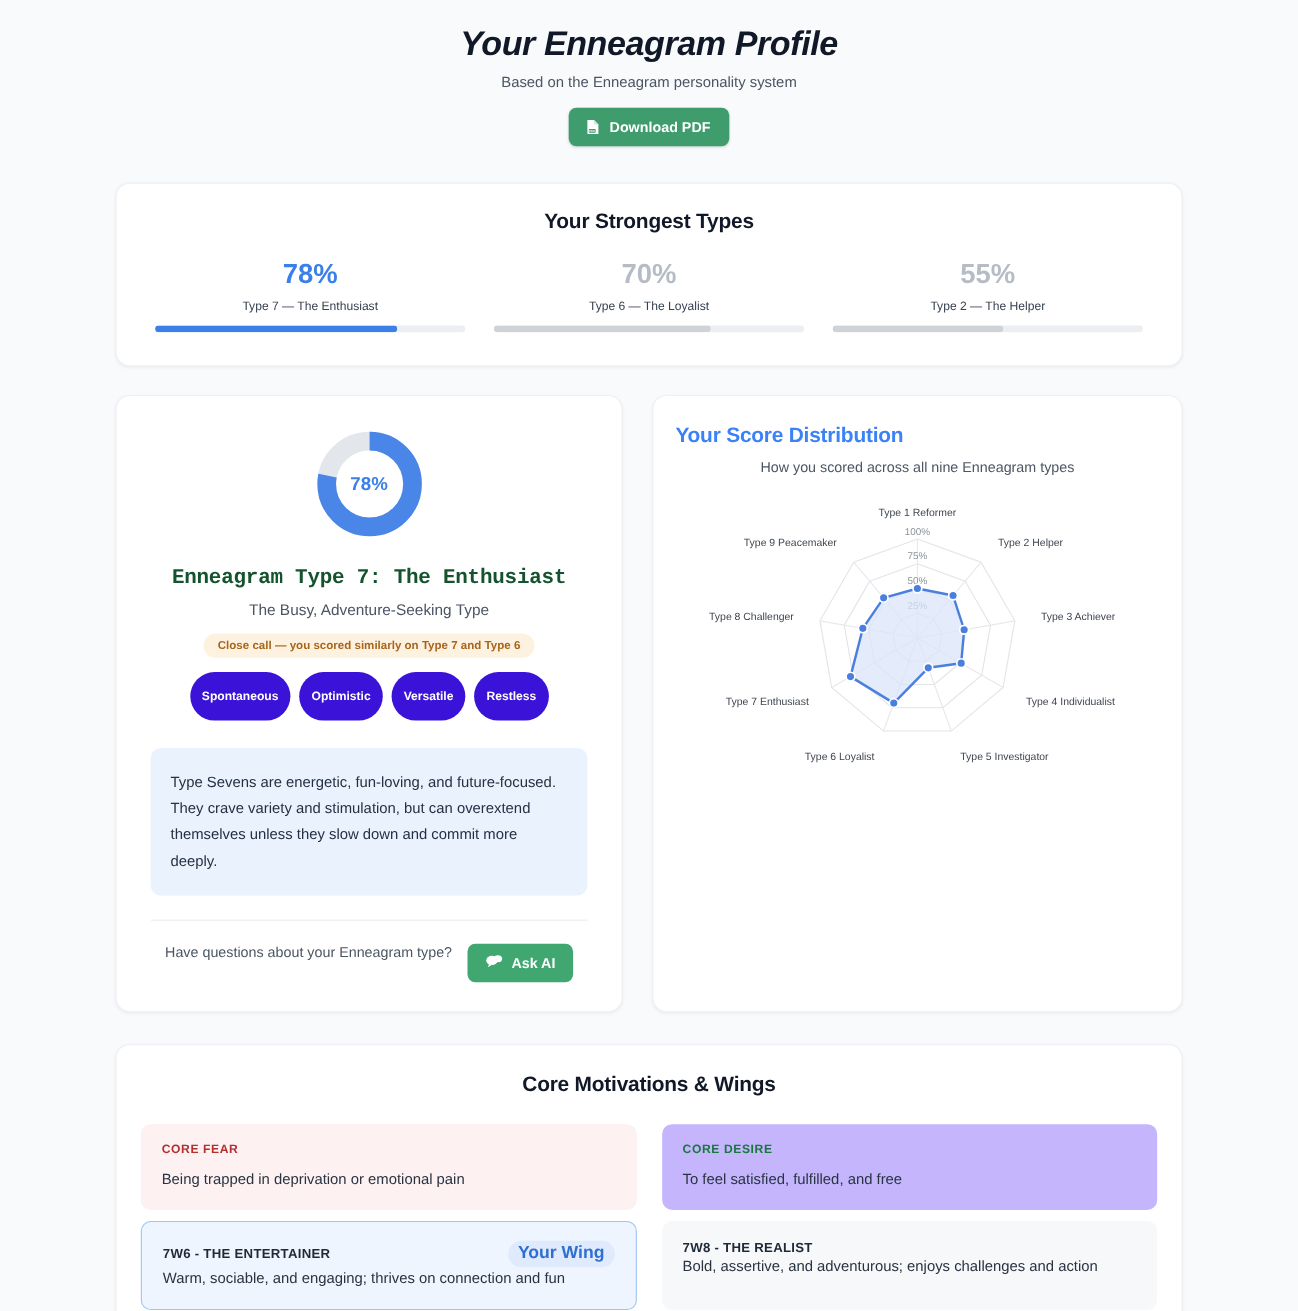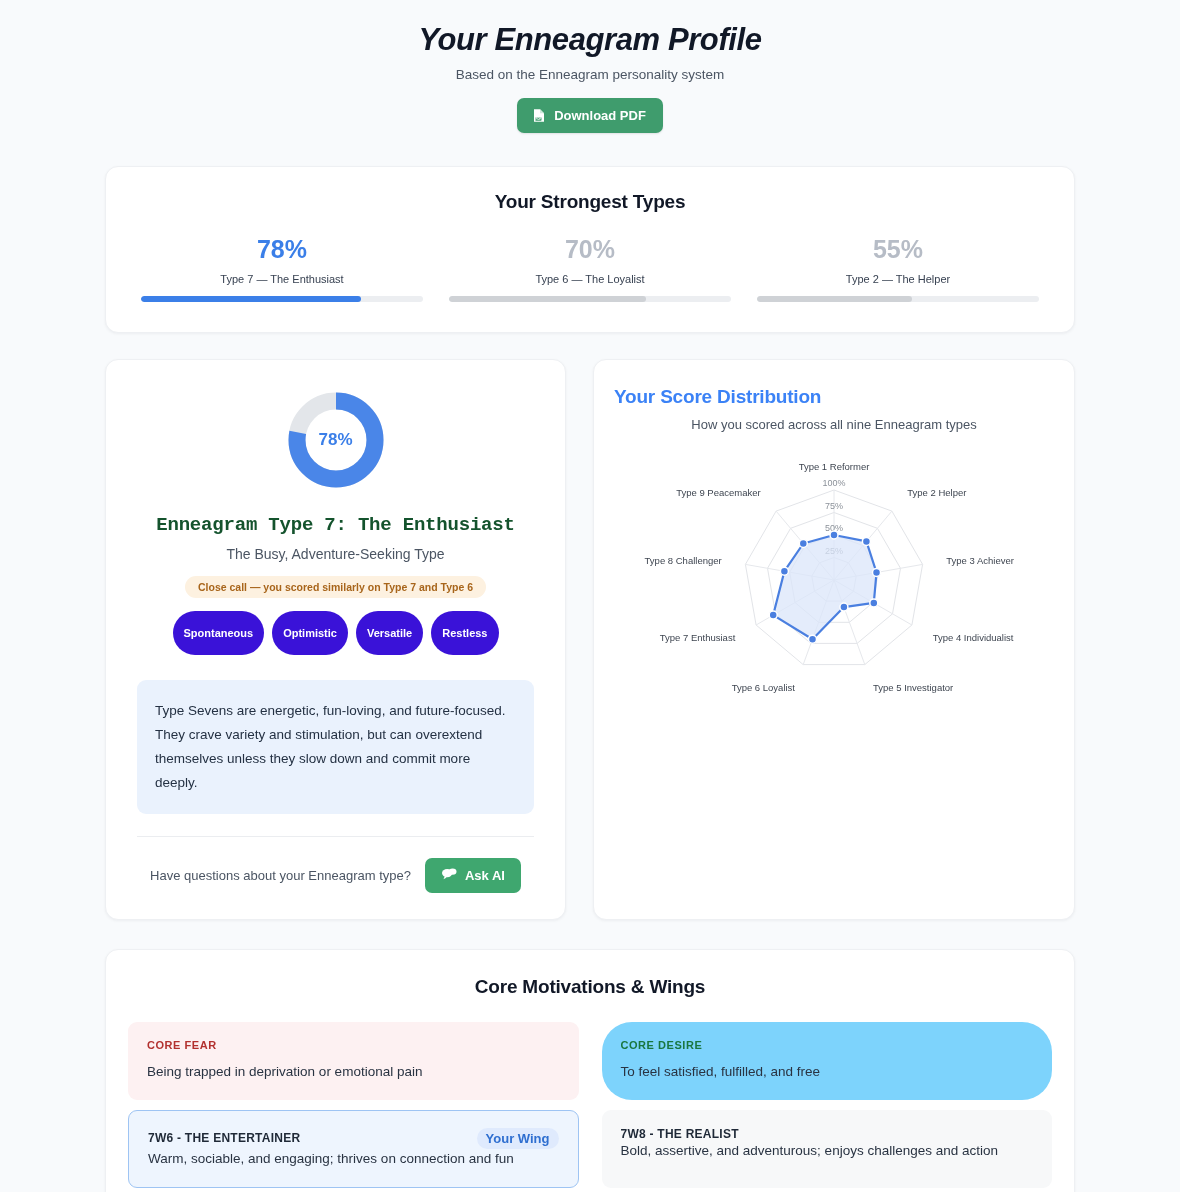--- a/index.html
+++ b/index.html
@@ -75,21 +75,21 @@
   .trait {
     background:#3a12d8; color:#fff; font-size:11px; font-weight:700;
     border-radius:999px; padding:16px 11px;
   }
   .desc {
     margin-top:25px; background:#eaf2fd; border-radius:9px;
     padding:19px 18px; font-size:13.5px; line-height:1.78; color:#243143;
   }
   .hr { height:1px; background:#ebedf0; margin:22px 0 0; }
   .askrow {
-    display:flex; align-items:center; justify-content:center; gap:14px;
+    display:flex; align-items:flex-start; justify-content:center; gap:14px;
     padding-top:21px;
   }
   .askrow-q { font-size:13px; color:#4b5563; }
   .ask-btn {
     display:inline-flex; align-items:center; gap:8px;
     background:#3fa76f; color:#fff; border:none; border-radius:7px;
     padding:9px 16px; font-size:13px; font-weight:700; cursor:pointer;
   }
 
   
@@ -99,31 +99,31 @@
     margin:0 0 9px 0; letter-spacing:-.2px;
   }
   .radar-sub { text-align:center; font-size:13px; color:#4b5563; margin:0; }
   .radar-holder { display:flex; justify-content:center; margin-top:8px; }
 
   
   .motiv { width:970px; margin:29px auto 0; padding:26px 22px 30px; }
   .mgrid { display:grid; grid-template-columns:1fr 1fr; gap:10px 23px; }
   .mbox { border-radius:9px; padding:17px 19px 19px; }
   .mbox.fear   { background:#fdf1f2; }
-  .mbox.desire { background:#7dd3fc;border-radius:30px; }
+  .mbox.desire { background:#c4b5fd; }
   .mbox.wing   { background:#eef5fe; border:1px solid #9ec4f3; }
   .mbox.wing2  { background:#f7f8f9; }
   .mlabel { font-size:11px; font-weight:700; letter-spacing:.55px; margin-bottom:12px; }
   .mlabel.fear   { color:#b2312f; }
   .mlabel.desire { color:#19763f; }
   .mtext { font-size:13.5px; color:#293342; line-height:1.35; }
   .whead { display:flex; align-items:center; justify-content:space-between; margin-bottom:1px; }
   .wtitle { font-size:12px; font-weight:700; color:#1f2937; letter-spacing:.25px; }
   .wbadge {
-    background:#dfeafd; color:#2f6fd0; font-size:13px; font-weight:700;
+    background:#dfeafd; color:#2f6fd0; font-size:16px; font-weight:700;
     border-radius:999px; padding:3px 9px;
   }
 </style>
 </head>
 <body>
 
 <div class="page">
 
   <div class="hero">
     <h1 class="hero-title">Your Enneagram Profile</h1>

